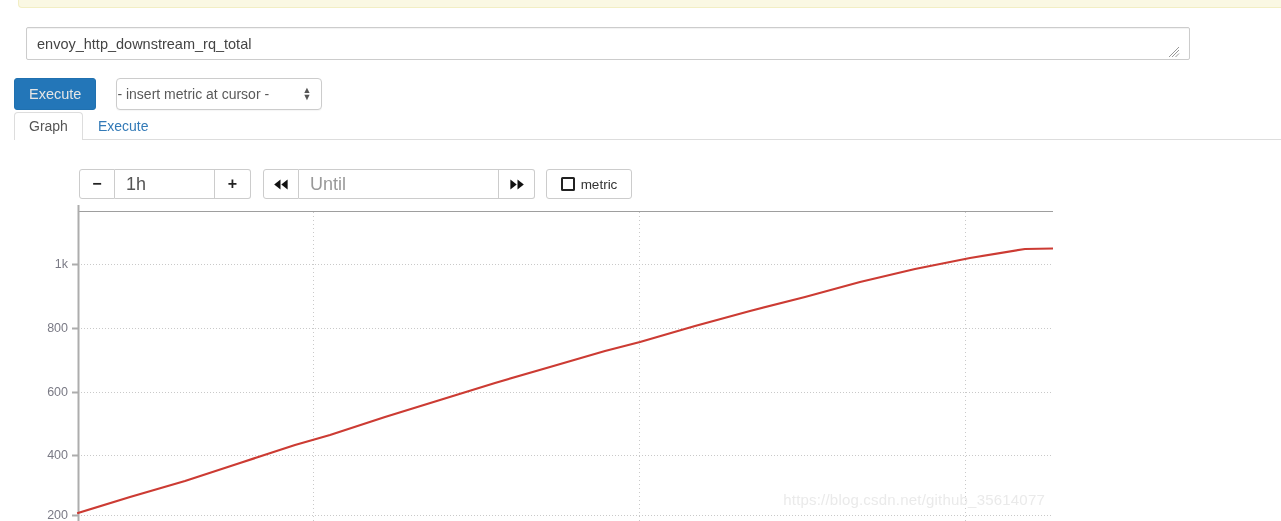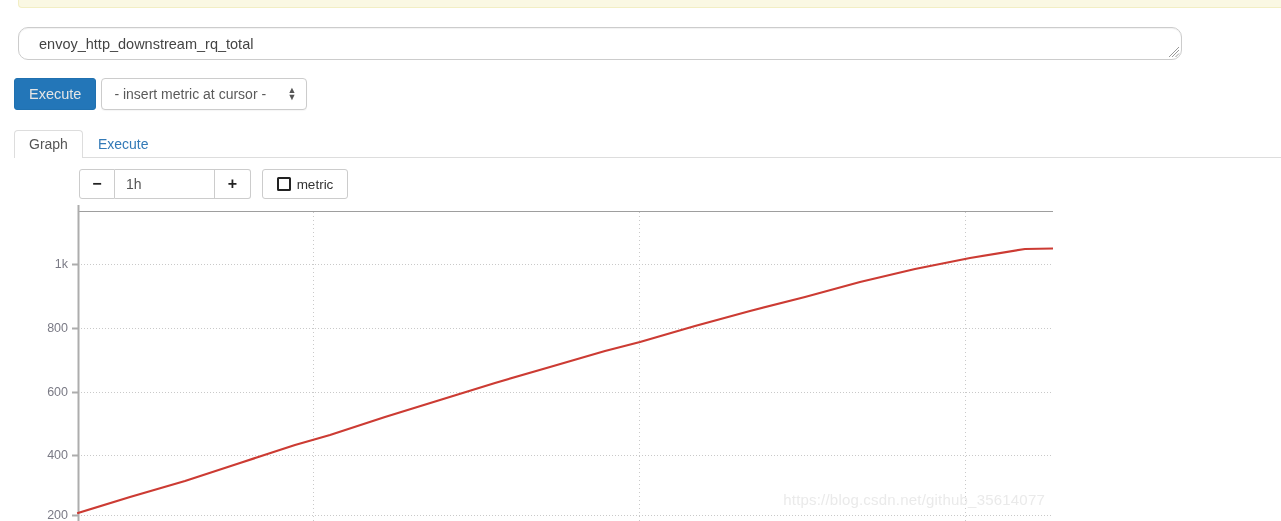--- a/index.html
+++ b/index.html
@@ -38,31 +38,32 @@
     left: 18px;
     top: 27px;
     width: 1164px;
     height: 33px;
   }
   .expr-input {
     width: 100%;
     height: 100%;
     box-sizing: border-box;
     border: 1px solid #cccccc;
-    border-radius: 10px;
-    padding: 7px 20px;
+    border-radius: 2px;
+    padding: 7px 10px;
     font-family: "Liberation Sans", sans-serif;
     font-size: 14.5px;
     color: #444444;
     resize: none;
     outline: none;
     line-height: 18px;
     overflow: hidden;
     background: #ffffff;
     box-shadow: inset 0 1px 1px rgba(0,0,0,.055);
+    margin-left: 8px;
   }
   .resize-grip {
     position: absolute;
     right: 2px;
     bottom: 2px;
     width: 12px;
     height: 12px;
     pointer-events: none;
   }
 
@@ -81,31 +82,31 @@
     background: #2376b8;
     border: 1px solid #2071b0;
     border-radius: 3px;
     color: #e5e5e5;
     font-size: 14.5px;
     font-family: "Liberation Sans", sans-serif;
     cursor: pointer;
     line-height: 30px;
   }
   .metric-select {
-    margin-left: 5px;
+    margin-left: 20px;
     height: 32px;
     width: 206px;
     box-sizing: border-box;
     border: 1px solid #cccccc;
     border-radius: 4px;
     background: #ffffff;
     position: relative;
     display: flex;
     align-items: center;
-    padding-left: 12px;
+    padding-left: 0;
     cursor: pointer;
     box-shadow: 0 1px 1px rgba(0,0,0,.04);
   }
   .metric-select .sel-text {
     font-size: 14px;
     color: #5a5a5a;
   }
   .sel-arrows {
     position: absolute;
     right: 10px;
@@ -118,21 +119,21 @@
   .sel-arrows span {
     font-size: 9px;
     color: #555;
     line-height: 7px;
   }
 
   
   .tabs {
     position: absolute;
     left: 14px;
-    top: 130px;
+    top: 112px;
     width: 1267px;
     height: 27px;
     border-bottom: 1px solid #dddddd;
     display: flex;
     align-items: flex-end;
   }
   .tab {
     padding: 6px 14px 6px 14px;
     font-size: 14px;
     line-height: 15px;
@@ -167,21 +168,21 @@
     height: 30px;
   }
   .ctl {
     box-sizing: border-box;
     height: 30px;
     border: 1px solid #cccccc;
     background: #ffffff;
     display: flex;
     align-items: center;
     font-family: "Liberation Sans", sans-serif;
-    font-size: 14px;
+    font-size: 18px;
     color: #555555;
   }
   .ctl-btn {
     justify-content: center;
     width: 36px;
     cursor: pointer;
     font-size: 16px;
     color: #222222;
     font-weight: 600;
   }
@@ -270,20 +271,35 @@
 </div>
 
 <div class="graph-controls">
 
   <div class="grp">
     <div class="ctl ctl-btn grp-rl">−</div>
     <div class="ctl ctl-input range-input">1h</div>
     <div class="ctl ctl-btn grp-rr">+</div>
   </div>
 
+  <div class="grp grp2">
+    <div class="ctl ctl-btn grp-rl">
+      <svg width="16" height="11" viewBox="0 0 16 11">
+        <path d="M7.5 0.6 L7.5 10.4 L1.2 5.5 Z" fill="#111"></path>
+        <path d="M14.6 0.6 L14.6 10.4 L8.3 5.5 Z" fill="#111"></path>
+      </svg>
+    </div>
+    <div class="ctl ctl-input until-input placeholder">Until</div>
+    <div class="ctl ctl-btn grp-rr">
+      <svg width="16" height="11" viewBox="0 0 16 11">
+        <path d="M1.4 0.6 L1.4 10.4 L7.7 5.5 Z" fill="#111"></path>
+        <path d="M8.5 0.6 L8.5 10.4 L14.8 5.5 Z" fill="#111"></path>
+      </svg>
+    </div>
+  </div>
 
 
   <div class="ctl stacked-btn">
     <span class="stacked-box"></span>
     <span>metric</span>
   </div>
 </div>
 
 <div class="chart-area">
   <svg class="chart-svg" width="1281" height="316" viewBox="0 0 1281 316">

